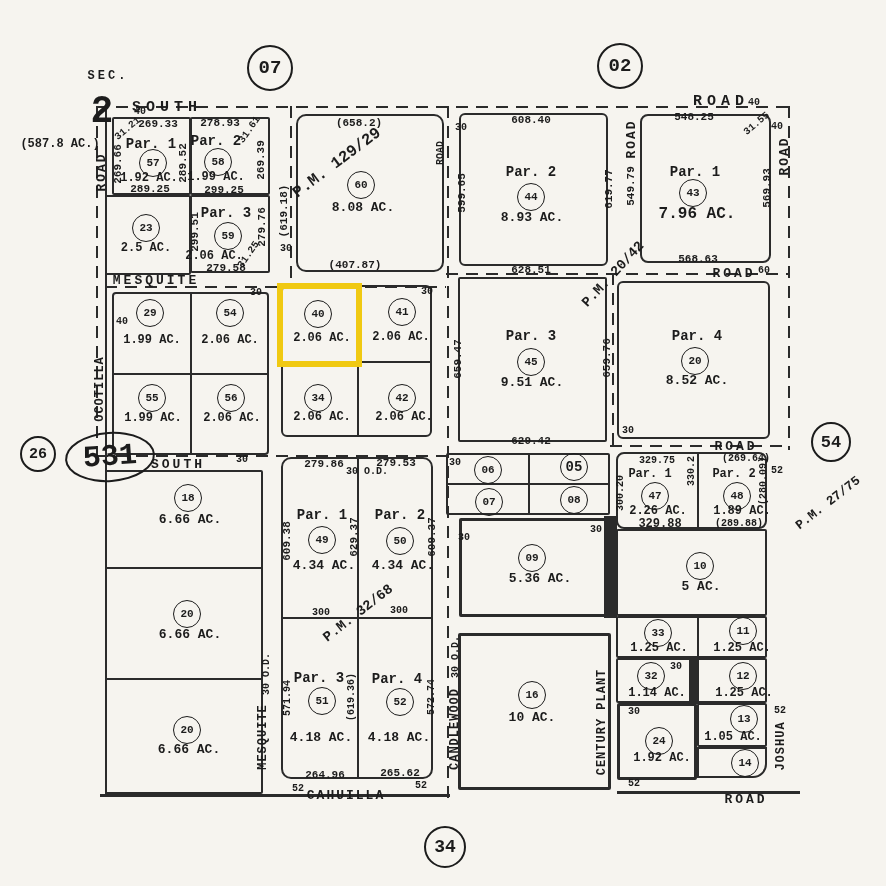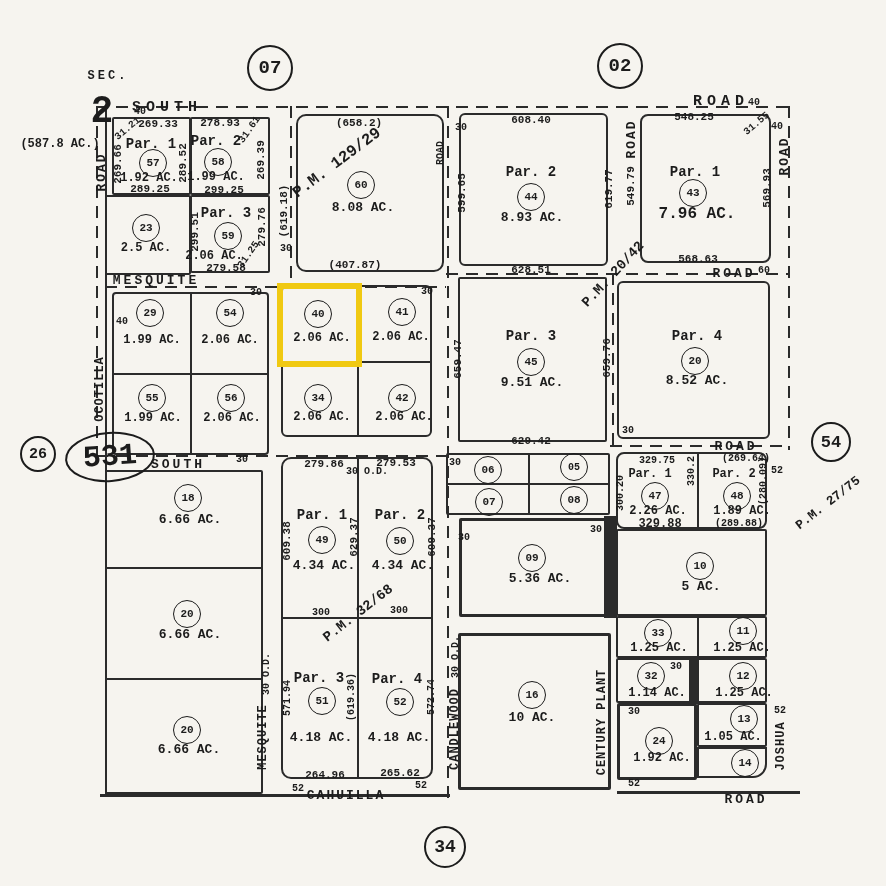--- a/index.html
+++ b/index.html
@@ -238,21 +238,21 @@
       <div class="circ" style="left: 517px; top: 348px; width: 26px; height: 26px; font-size: 11px; border-width: 1.8px;">45</div>
       <div class="circ" style="left: 681px; top: 347px; width: 26px; height: 26px; font-size: 11px; border-width: 1.8px;">20</div>
       <div class="circ" style="left: 174px; top: 484px; width: 26px; height: 26px; font-size: 11px; border-width: 1.8px; font-family: Liberation Mono, monospace;">18</div>
       <div class="circ" style="left: 173px; top: 600px; width: 26px; height: 26px; font-size: 11px; border-width: 1.8px;">20</div>
       <div class="circ" style="left: 173px; top: 716px; width: 26px; height: 26px; font-size: 11px; border-width: 1.8px;">20</div>
       <div class="circ" style="left: 308px; top: 526px; width: 26px; height: 26px; font-size: 11px; border-width: 1.8px;">49</div>
       <div class="circ" style="left: 386px; top: 527px; width: 26px; height: 26px; font-size: 11px; border-width: 1.8px;">50</div>
       <div class="circ" style="left: 308px; top: 687px; width: 26px; height: 26px; font-size: 11px; border-width: 1.8px;">51</div>
       <div class="circ" style="left: 386px; top: 688px; width: 26px; height: 26px; font-size: 11px; border-width: 1.8px;">52</div>
       <div class="circ" style="left: 474px; top: 456px; width: 26px; height: 26px; font-size: 11px; border-width: 1.8px;">06</div>
-      <div class="circ" style="left: 560px; top: 453px; width: 26px; height: 26px; font-size: 10px; border-width: 1.8px;">05</div>
+      <div class="circ" style="left: 560px; top: 453px; width: 26px; height: 26px; font-size: 14px; border-width: 1.8px;">05</div>
       <div class="circ" style="left: 475px; top: 488px; width: 26px; height: 26px; font-size: 11px; border-width: 1.8px;">07</div>
       <div class="circ" style="left: 560px; top: 486px; width: 26px; height: 26px; font-size: 11px; border-width: 1.8px;">08</div>
       <div class="circ" style="left: 518px; top: 544px; width: 26px; height: 26px; font-size: 11px; border-width: 1.8px;">09</div>
       <div class="circ" style="left: 518px; top: 681px; width: 26px; height: 26px; font-size: 11px; border-width: 1.8px;">16</div>
       <div class="circ" style="left: 641px; top: 482px; width: 26px; height: 26px; font-size: 11px; border-width: 1.8px;">47</div>
       <div class="circ" style="left: 723px; top: 482px; width: 26px; height: 26px; font-size: 11px; border-width: 1.8px;">48</div>
       <div class="circ" style="left: 686px; top: 552px; width: 26px; height: 26px; font-size: 11px; border-width: 1.8px;">10</div>
       <div class="circ" style="left: 644px; top: 619px; width: 26px; height: 26px; font-size: 11px; border-width: 1.8px;">33</div>
       <div class="circ" style="left: 729px; top: 617px; width: 26px; height: 26px; font-size: 11px; border-width: 1.8px;">11</div>
       <div class="circ" style="left: 637px; top: 662px; width: 26px; height: 26px; font-size: 11px; border-width: 1.8px;">32</div>

